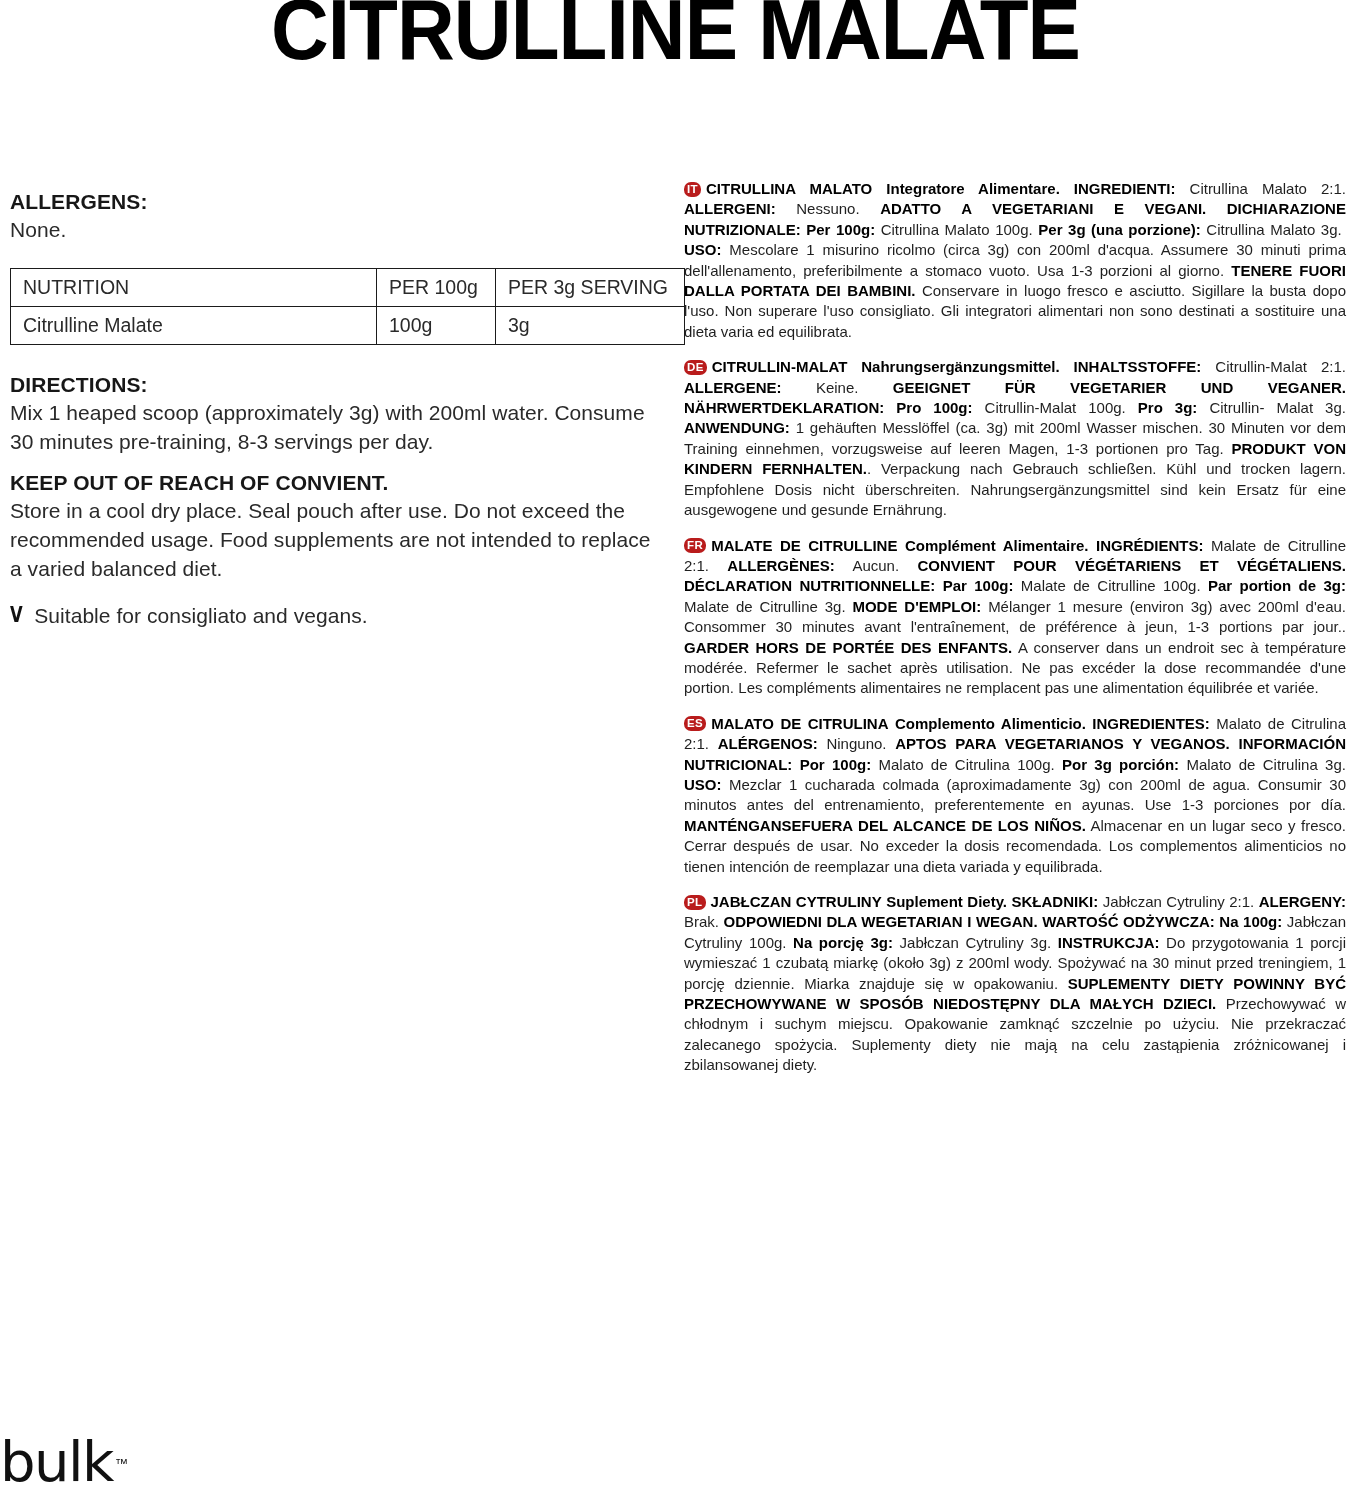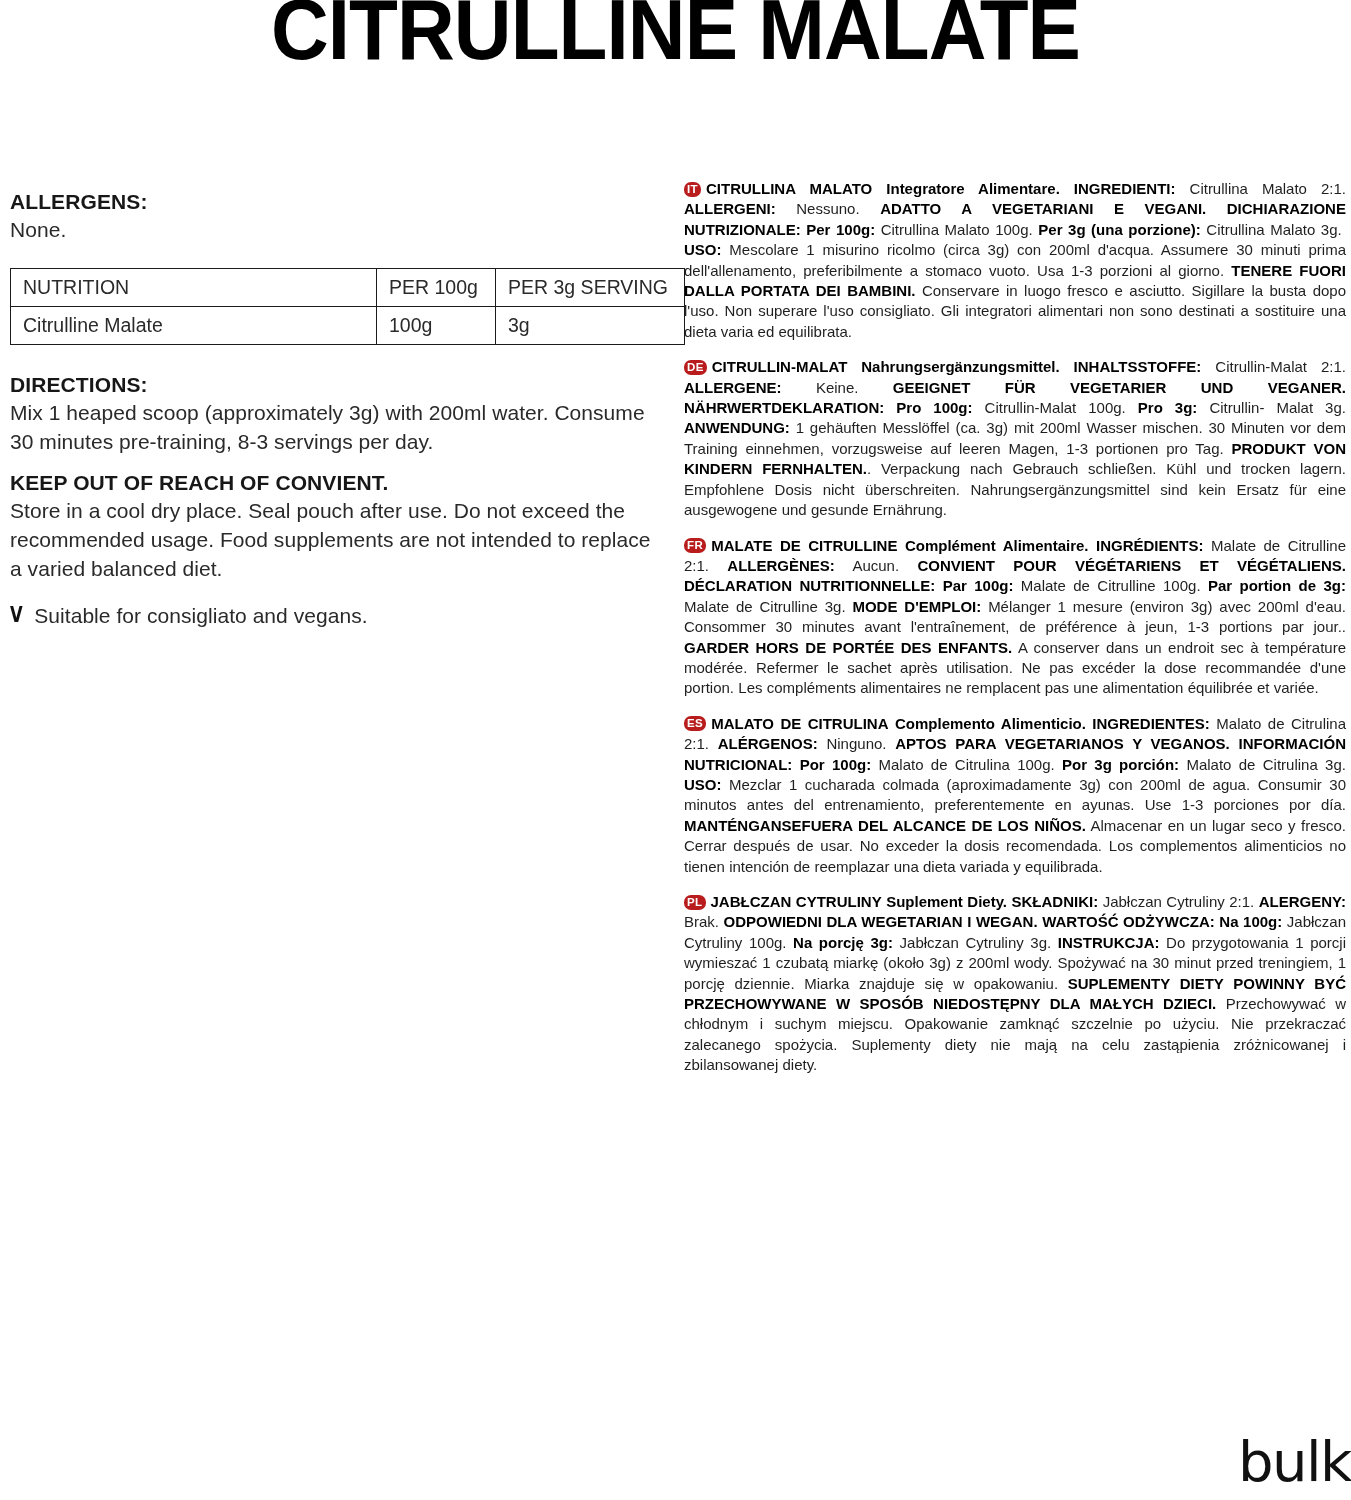--- a/index.html
+++ b/index.html
@@ -133,21 +133,21 @@
     border-radius: 7px;
     vertical-align: middle;
   }
 
   
   .logo {
     position: absolute;
     left: 0;
     top: 1432px;
     width: 1351px;
-    text-align: right;
+    text-align: left;
   }
   .logo-word {
     font-family: "DejaVu Sans", sans-serif;
     font-size: 56px;
     font-weight: normal;
     letter-spacing: -1.5px;
     color: #111111;
     position: relative;
     display: inline-block;
     line-height: 60px;

